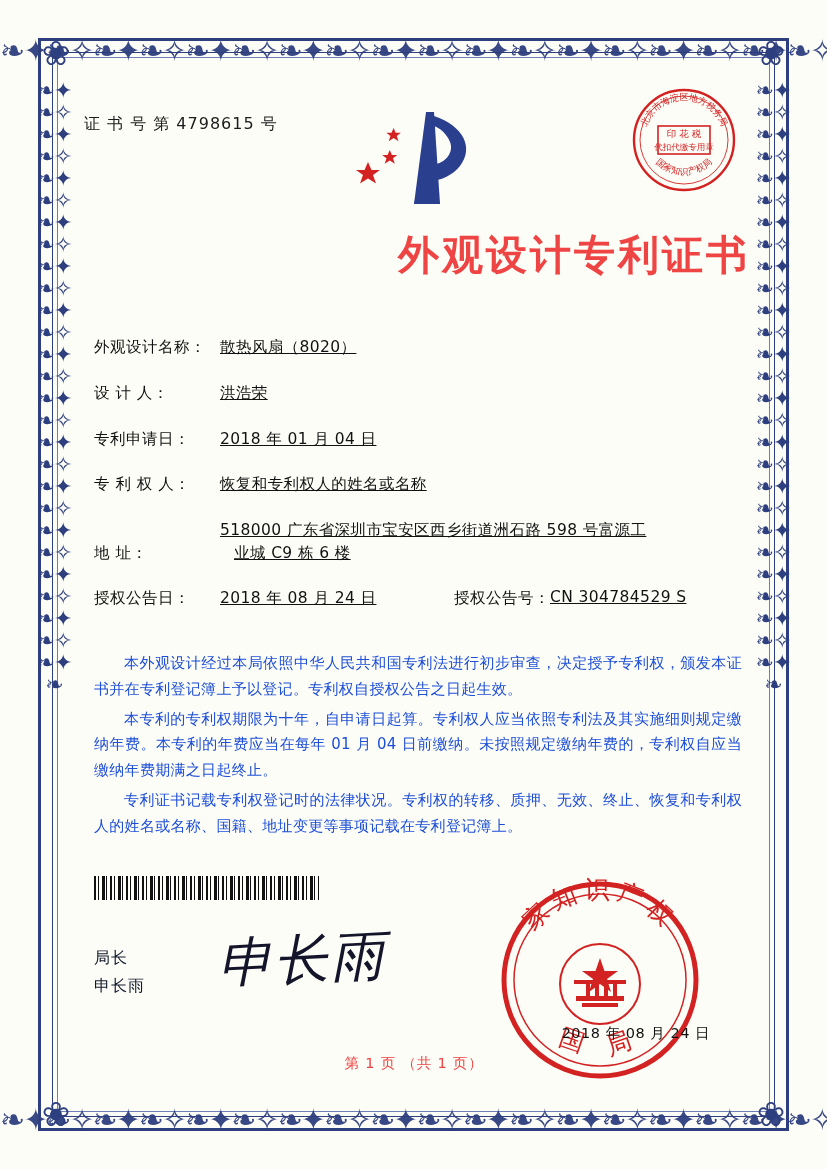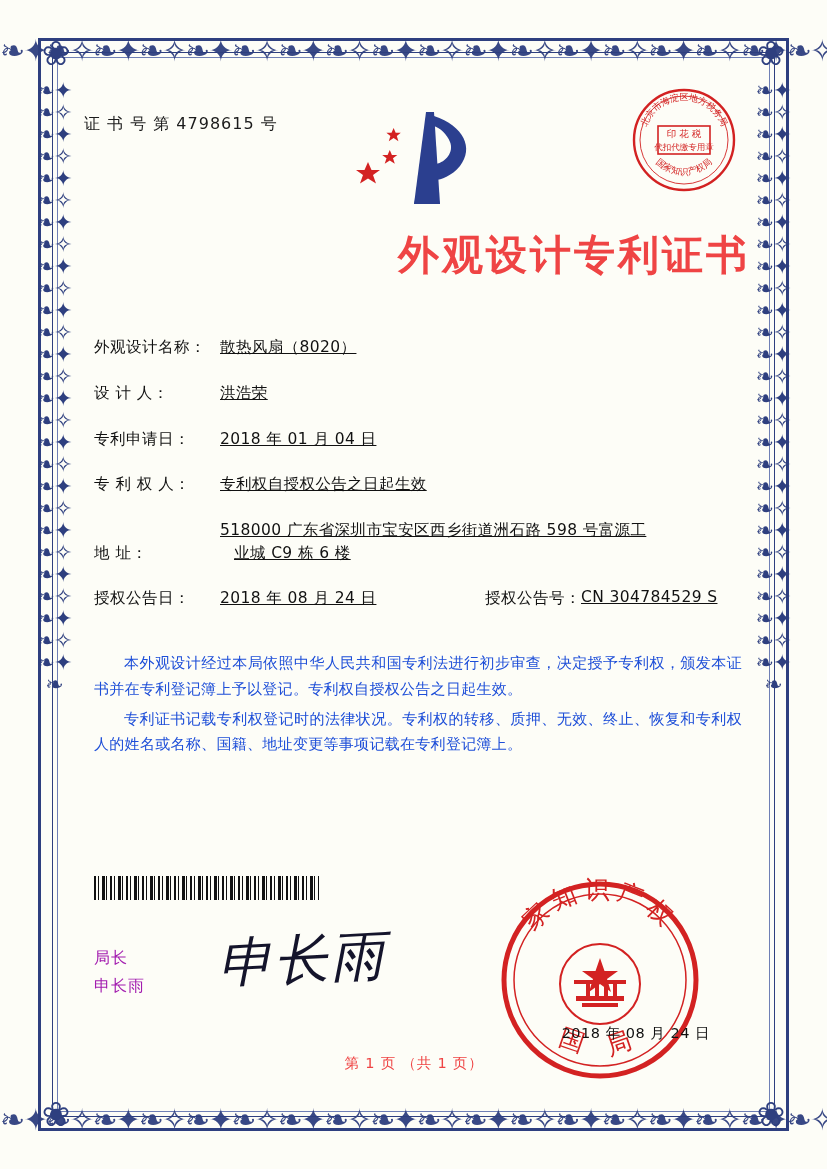--- a/index.html
+++ b/index.html
@@ -158,21 +158,20 @@
     letter-spacing: 0.4px;
     text-decoration: underline;
   }
   .fvalue .cont {
     display: block;
     margin-left: 14px;
   }
   .pubdate-row {
     display: flex;
     margin-bottom: 2px;
-    gap: 31px;
   }
   .pubdate-row .left-part { flex: 0 0 360px; display: flex; }
   .pubdate-row .right-part { display: flex; }
   .pubdate-row .right-part .plabel { white-space: nowrap; letter-spacing: 0.5px;}
 
   .paras {
     position: absolute;
     left: 16px; top: 565px;
     width: 648px;
     font-size: 15px;
@@ -202,21 +201,21 @@
       #111 12px, #111 13px,
       #fdfdf7 13px, #fdfdf7 16px
     );
   }
 
   .director {
     position: absolute;
     left: 16px; top: 858px;
     font-size: 16px;
     line-height: 1.75;
-    color: #a21caf;
+    color: #0f172a;
     letter-spacing: 1px;
   }
   .signature {
     position: absolute;
     left: 140px; top: 838px;
     font-size: 54px;
     font-family: "DejaVu Serif", serif;
     font-style: italic;
     color: #14142b;
     letter-spacing: 2px;
@@ -320,21 +319,21 @@
       </div>
 
 
       <div class="frow">
         <div class="flabel">专利申请日：</div>
         <div class="fvalue">2018 年 01 月 04 日</div>
       </div>
 
       <div class="frow">
         <div class="flabel">专 利 权 人：</div>
-        <div class="fvalue">专利权自授权公告之日起生效</div>
+        <div class="fvalue">恢复和专利权人的姓名或名称</div>
       </div>
 
       <div class="frow">
         <div class="flabel">地        址：</div>
         <div class="fvalue">
           <span>518000 广东省深圳市宝安区西乡街道洲石路 598 号富源工</span>
           <span class="cont">业城 C9 栋 6 楼</span>
         </div>
       </div>
 
@@ -346,20 +345,21 @@
         <div class="right-part">
           <div class="plabel">授权公告号：</div>
           <div class="fvalue">CN 304784529 S</div>
         </div>
       </div>
 
     </div>
 
     <div class="paras">
       <p>本外观设计经过本局依照中华人民共和国专利法进行初步审查，决定授予专利权，颁发本证书并在专利登记簿上予以登记。专利权自授权公告之日起生效。</p>
+      <p>本专利的专利权期限为十年，自申请日起算。专利权人应当依照专利法及其实施细则规定缴纳年费。本专利的年费应当在每年 01 月 04 日前缴纳。未按照规定缴纳年费的，专利权自应当缴纳年费期满之日起终止。</p>
       <p>专利证书记载专利权登记时的法律状况。专利权的转移、质押、无效、终止、恢复和专利权人的姓名或名称、国籍、地址变更等事项记载在专利登记簿上。</p>
     </div>
 
     <div class="barcode"></div>
 
     <div class="director">
       <div>局长</div>
       <div>申长雨</div>
     </div>
 

